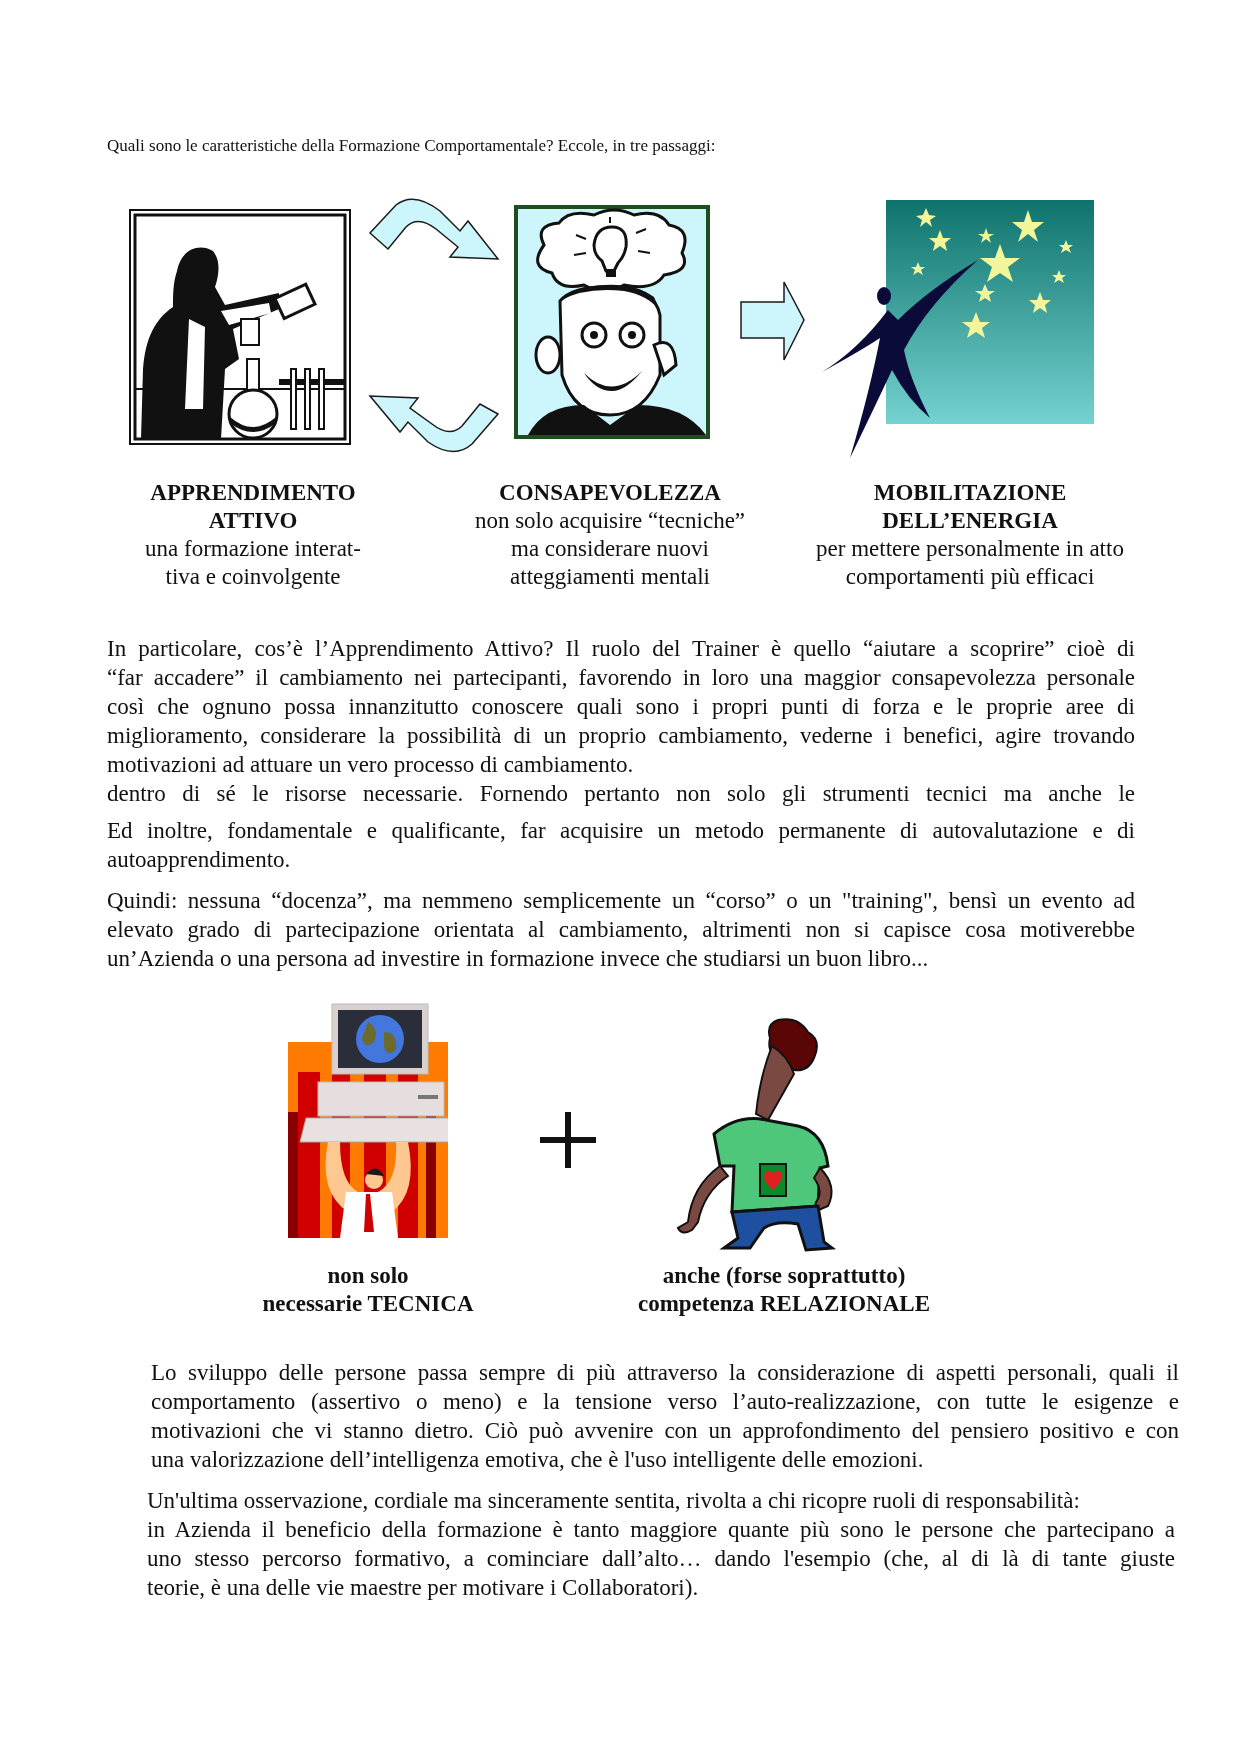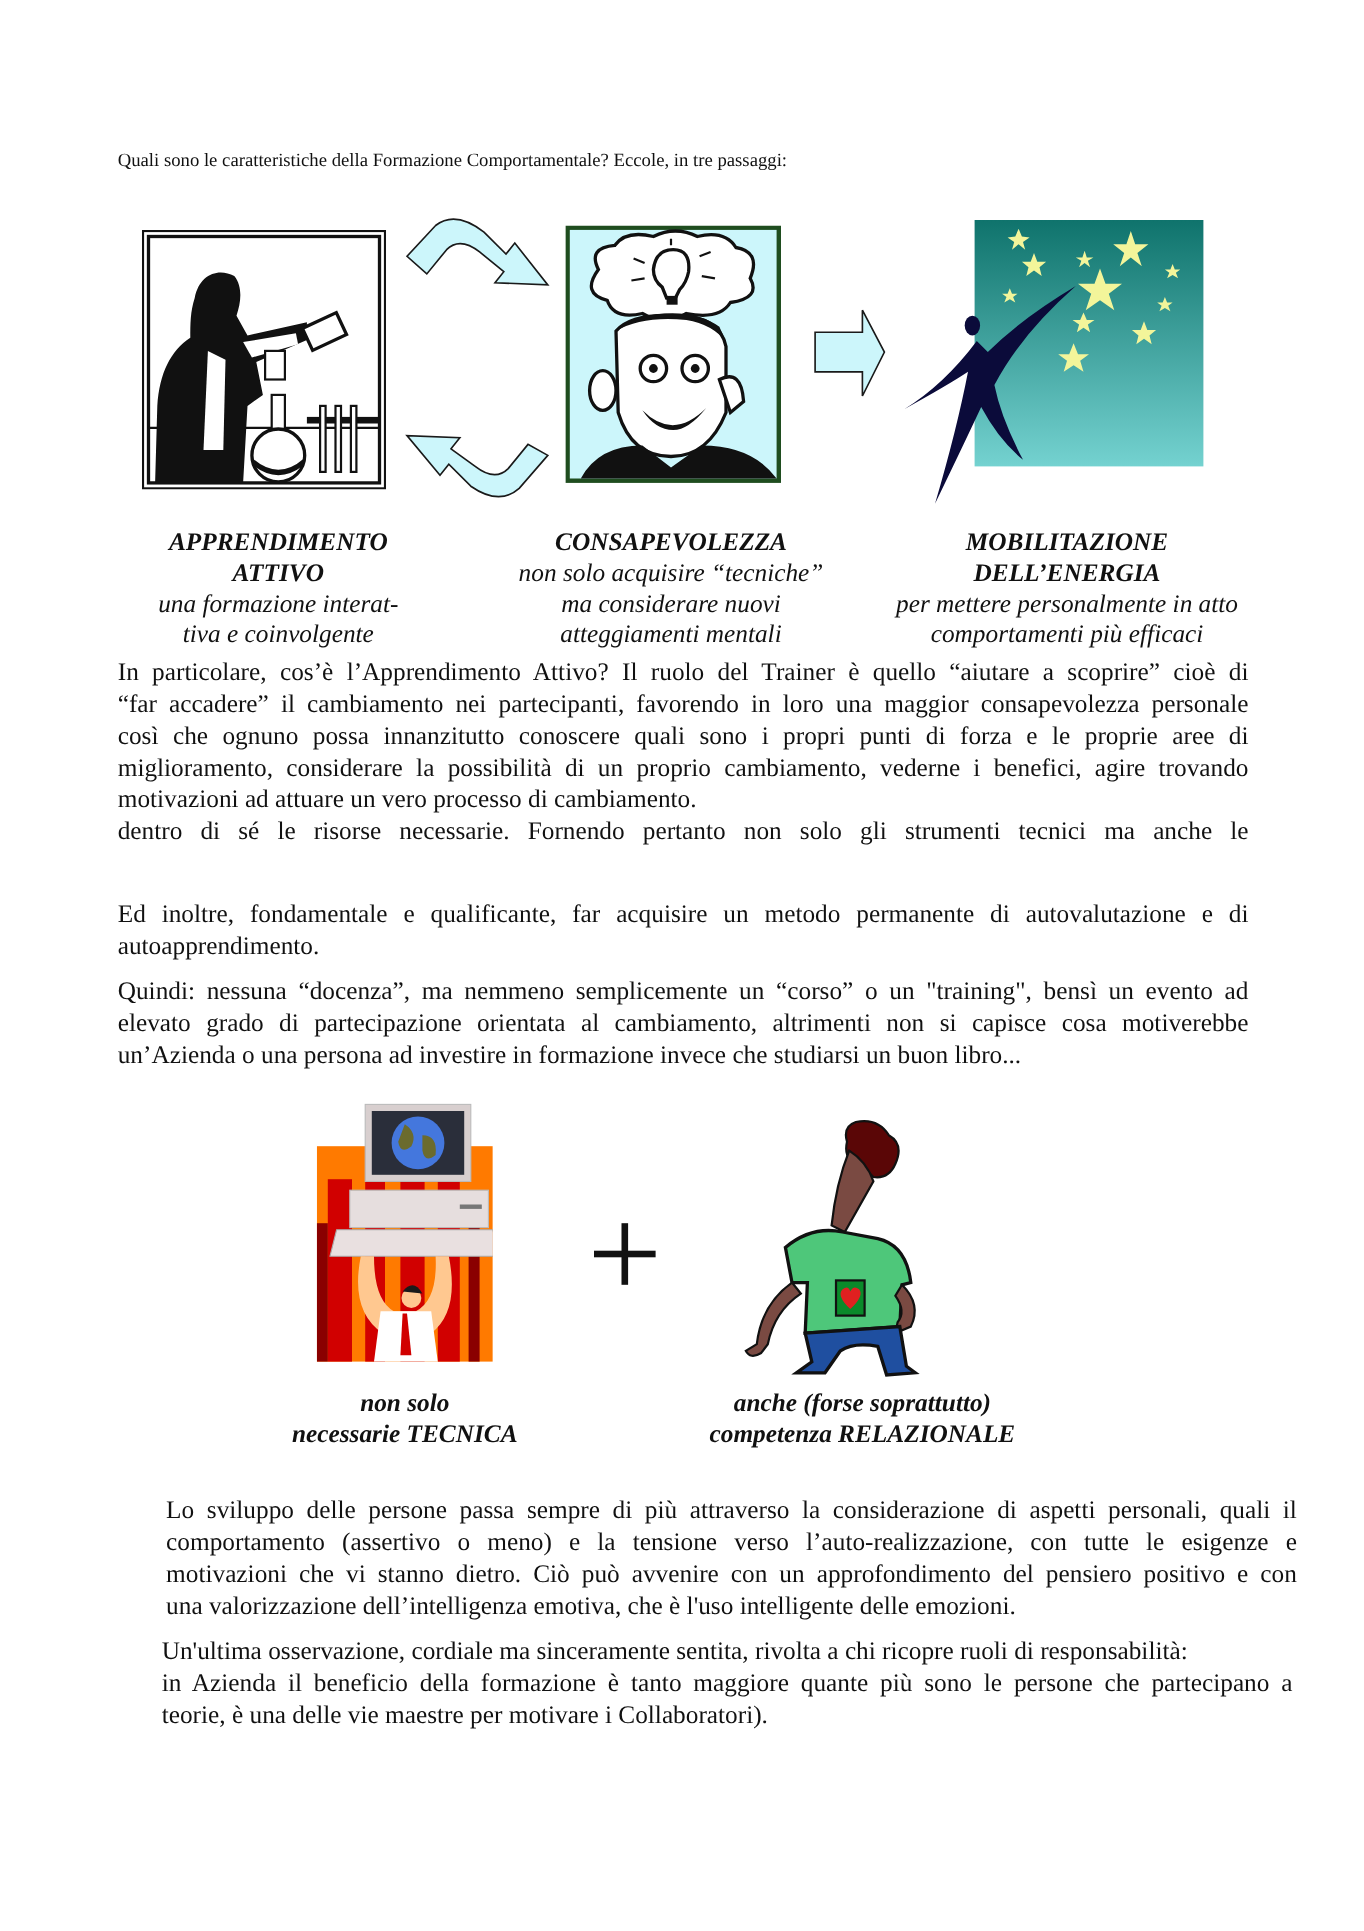--- a/index.html
+++ b/index.html
@@ -4,21 +4,21 @@
 <style>
   html, body { margin: 0; padding: 0; background: #ffffff; }
   body { width: 1240px; height: 1755px; position: relative; overflow: hidden;
          font-family: "Liberation Serif", "DejaVu Serif", serif; color: #111; }
   .abs { position: absolute; }
   .txt { font-size: 17px; line-height: 29px; }
   .para { position: absolute; left: 107px; width: 1028px; font-size: 23px; line-height: 29px;
           text-align: justify; margin: 0; }
   .para span.l { display: block; }
   .para span.l.j { text-align-last: justify; }
-  .caption { position: absolute; text-align: center; font-size: 23px; line-height: 28px; font-style: italic; }
+  .caption { position: absolute; text-align: center; font-size: 23px; line-height: 28px; }
   .caption .b { font-weight: bold; display: block; }
   .caption .n { display: block; }
   svg { display: block; }
 </style>
 </head>
 <body>
 
 <div class="abs txt" style="left:107px; top:131px;">Quali sono le caratteristiche della Formazione Comportamentale? Eccole, in tre passaggi:</div>
 
 <div class="abs" style="left:129px; top:209px;">
@@ -135,21 +135,21 @@
   <span class="n">ma considerare nuovi</span>
   <span class="n">atteggiamenti mentali</span>
 </div>
 <div class="caption" style="left:780px; top:479px; width:380px;">
   <span class="b">MOBILITAZIONE</span>
   <span class="b">DELL’ENERGIA</span>
   <span class="n">per mettere personalmente in atto</span>
   <span class="n">comportamenti più efficaci</span>
 </div>
 
-<div class="para" style="top:596px;">
+<div class="para" style="top:634px;">
   <span class="l j">In particolare, cos’è l’Apprendimento Attivo? Il ruolo del Trainer è quello “aiutare a scoprire” cioè di</span>
   <span class="l j">“far accadere” il cambiamento nei partecipanti, favorendo in loro una maggior consapevolezza personale</span>
   <span class="l j">così che ognuno possa innanzitutto conoscere quali sono i propri punti di forza e le proprie aree di</span>
   <span class="l j">miglioramento, considerare la possibilità di un proprio cambiamento, vederne i benefici, agire trovando</span>
   <span class="l">motivazioni ad attuare un vero processo di cambiamento.</span>
   <span class="l j">dentro di sé le risorse necessarie. Fornendo pertanto non solo gli strumenti tecnici ma anche le</span>
 </div>
 
 <div class="para" style="top:816px;">
   <span class="l j">Ed inoltre, fondamentale e qualificante, far acquisire un metodo permanente di autovalutazione e di</span>
@@ -224,14 +224,15 @@
 <div class="para" style="top:1358px;margin-left:44px;">
   <span class="l j">Lo sviluppo delle persone passa sempre di più attraverso la considerazione di aspetti personali, quali il</span>
   <span class="l j">comportamento (assertivo o meno) e la tensione verso l’auto-realizzazione, con tutte le esigenze e</span>
   <span class="l j">motivazioni che vi stanno dietro.  Ciò può avvenire con un approfondimento del pensiero positivo e con</span>
   <span class="l">una valorizzazione dell’intelligenza emotiva, che è l'uso intelligente delle emozioni.</span>
 </div>
 
 <div class="para" style="top:1486px;margin-left:40px;">
   <span class="l">Un'ultima osservazione, cordiale ma sinceramente sentita, rivolta a chi ricopre ruoli di responsabilità:</span>
   <span class="l j">in Azienda il beneficio della formazione è tanto maggiore quante più sono le persone che partecipano a</span>
+  <span class="l j">uno stesso percorso formativo, a cominciare dall’alto… dando l'esempio (che, al di là di tante giuste</span>
   <span class="l">teorie, è una delle vie maestre per motivare i Collaboratori).</span>
 </div>
 
 </body></html>

